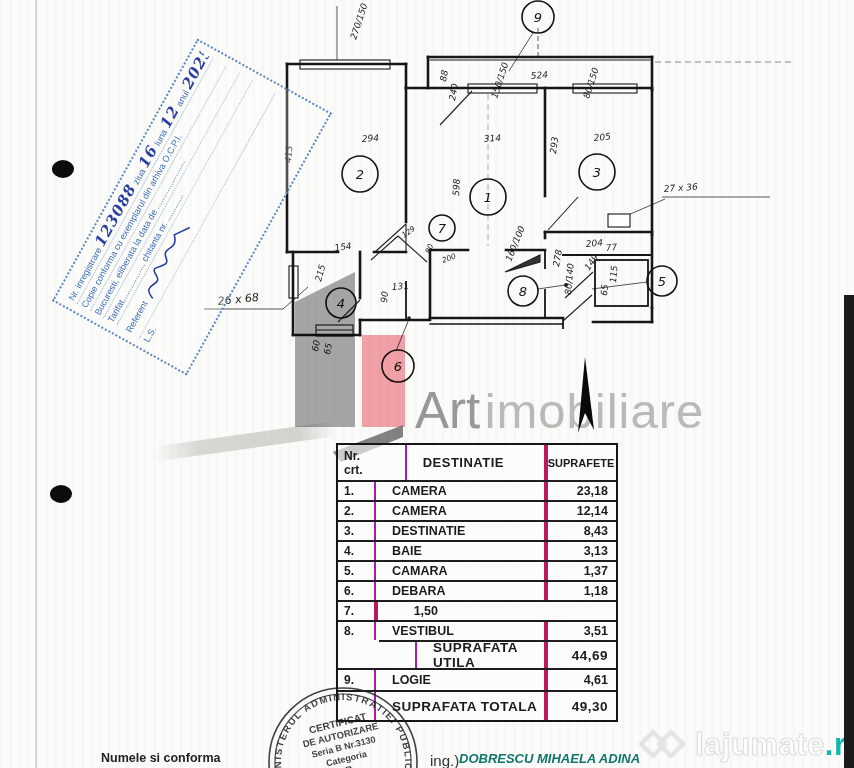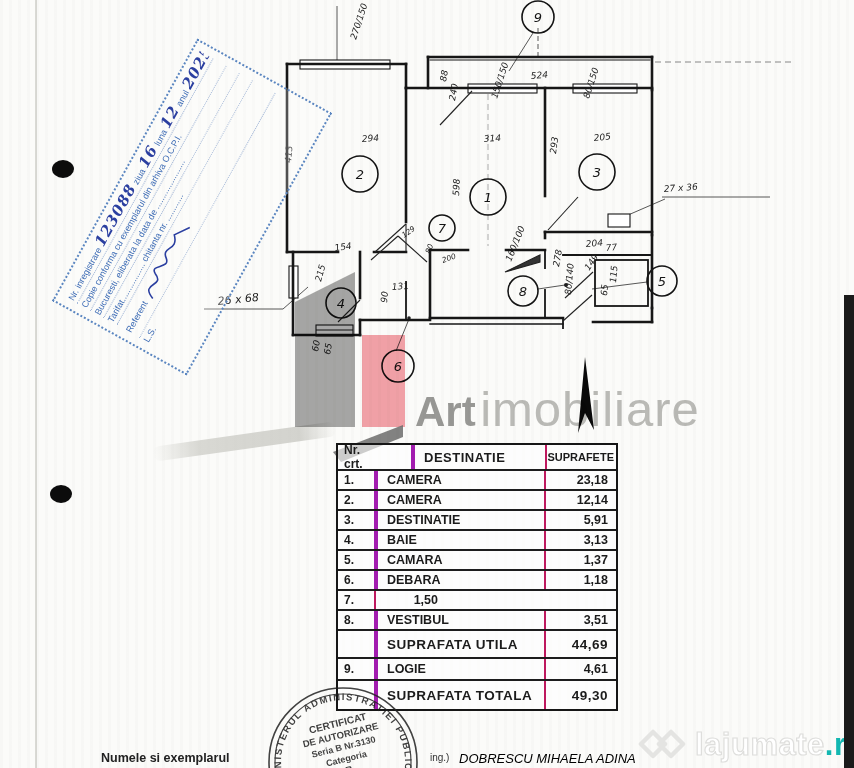--- a/index.html
+++ b/index.html
@@ -21,50 +21,50 @@
   .hw{font-family:"DejaVu Serif",serif;font-style:italic;font-weight:bold;
       color:#2b3fa0;font-size:15px;line-height:10px;letter-spacing:1px;}
   
   #plan{left:0;top:0;z-index:1;}
   text.dim{font-family:"DejaVu Sans",sans-serif;font-style:italic;font-size:9px;fill:#1d1d1d;}
   text.roomnum{font-family:"DejaVu Sans",sans-serif;font-style:italic;font-size:13px;fill:#151515;
       text-anchor:middle;}
   
   #wm{left:0;top:0;z-index:3;mix-blend-mode:multiply;}
   .logo-text{left:415px;top:381px;z-index:3;white-space:nowrap;mix-blend-mode:multiply;}
-  .logo-text .t1{font-size:42px;font-weight:700;color:#9b9b99;letter-spacing:0;}
+  .logo-text .t1{font-size:51px;font-weight:400;color:#9b9b99;letter-spacing:0;}
   .logo-text .t2{font-size:49px;font-weight:400;color:#bdbdbb;letter-spacing:1px;}
   .swoosh{left:152px;top:434px;width:185px;height:15px;z-index:2;transform:rotate(-8deg);opacity:.75;
       background:linear-gradient(90deg,rgba(205,205,199,0),#cdcdc7 25%,#c6c6c0 80%,rgba(205,205,199,0));
       border-radius:8px;}
   
   .areas{left:336px;top:443px;width:278px;z-index:4;border:2.5px solid #161616;background:rgba(255,255,255,.6);
       font-weight:bold;}
   .tr{display:flex;border-top:2px solid #1d1d1d;align-items:center;}
   .tr:first-child{border-top:none;}
   .c-nr{width:36px;padding:0 0 0 6px;box-sizing:border-box;font-size:12px;}
-  .c-name{flex:1;border-left:4px solid #a21caf;padding-left:9px;font-size:12.5px;align-self:stretch;display:flex;align-items:center;}
-  .c-val{width:72px;border-left:2px solid #be185d;text-align:right;padding-right:8px;box-sizing:border-box;
+  .c-name{flex:1;border-left:2px solid #a21caf;padding-left:16px;font-size:12.5px;align-self:stretch;display:flex;align-items:center;}
+  .c-val{width:72px;border-left:4px solid #be185d;text-align:right;padding-right:8px;box-sizing:border-box;
       font-size:12.5px;align-self:stretch;display:flex;align-items:center;justify-content:flex-end;}
-  .tr.hd{height:24px;gap:40px;}
+  .tr.hd{height:35px;gap:40px;}
   .tr.hd .c-name{justify-content:center;font-size:13px;letter-spacing:.5px;}
   .tr.hd .c-val{justify-content:center;font-size:11px;padding-right:2px;}
   .tr.nm{height:18px;}
-  .tr.tot1{height:26px;font-size:13.5px;}
+  .tr.tot1{height:26px;font-size:13.5px;margin-left:41px;}
   .tr.tot1 .c-name,.tr.tot1 .c-val{font-size:13.5px;letter-spacing:.5px;}
   .tr.lg{height:20px;}
   .tr.tot2{height:28px;}
   .tr.tot2 .c-name,.tr.tot2 .c-val{font-size:13.5px;letter-spacing:.5px;}
   
   #rstamp{left:250px;top:678px;z-index:5;}
   
   .footer{top:751px;left:0;width:854px;z-index:4;white-space:nowrap;}
   .f-label{position:absolute;left:101px;top:0;font-size:12.5px;font-weight:bold;color:#222;}
-  .f-ing{position:absolute;left:430px;top:1px;font-size:10px;color:#333;}
-  .f-name{position:absolute;left:459px;top:0;font-size:13px;font-weight:normal;font-style:italic;color:#000000;}
+  .f-ing{position:absolute;left:430px;top:1px;font-size:15px;color:#333;}
+  .f-name{position:absolute;left:459px;top:0;font-size:13px;font-weight:bold;font-style:italic;color:#0f766e;}
   
   .ljm{left:633px;top:726px;z-index:8;display:flex;align-items:center;}
   .ljm-text{font-size:31px;font-weight:700;color:rgba(255,255,255,.92);
       -webkit-text-stroke:1.2px #dededc;letter-spacing:.5px;}
   .ljm-ro{font-size:31px;font-weight:700;color:#13b7b1;-webkit-text-stroke:0;}
 </style>
 </head>
 <body>
 
 <div id="page">
@@ -267,21 +267,21 @@
         <div class="c-val">23,18</div>
       </div>
     <div class="tr nm">
         <div class="c-nr">2.</div>
         <div class="c-name">CAMERA</div>
         <div class="c-val">12,14</div>
       </div>
     <div class="tr nm">
         <div class="c-nr">3.</div>
         <div class="c-name">DESTINATIE</div>
-        <div class="c-val">5,91</div>
+        <div class="c-val">8,43</div>
       </div>
     <div class="tr nm">
         <div class="c-nr">4.</div>
         <div class="c-name">BAIE</div>
         <div class="c-val">3,13</div>
       </div>
     <div class="tr nm">
         <div class="c-nr">5.</div>
         <div class="c-name">CAMARA</div>
         <div class="c-val">1,37</div>
@@ -331,21 +331,21 @@
         <text x="343" y="726" font-size="10">CERTIFICAT</text>
         <text x="343" y="738" font-size="9.5">DE AUTORIZARE</text>
         <text x="343" y="750" font-size="9">Seria B Nr.3130</text>
         <text x="343" y="762" font-size="9">Categoria</text>
         <text x="343" y="774" font-size="10">B</text>
       </g>
     </g>
   </svg>
 
   <div class="abs footer">
-    <span class="f-label">Numele si exemplarul</span>
+    <span class="f-label">Numele si conforma</span>
     <span class="f-ing">ing.)</span>
     <span class="f-name">DOBRESCU MIHAELA ADINA</span>
   </div>
 
   <div class="abs ljm">
     <svg width="62" height="38">
       <g stroke="#e3e3e1" stroke-width="4.5" fill="none" opacity=".95" stroke-linejoin="round">
         <path d="M8,18 L20,6 L32,18 L20,30 Z"></path>
         <path d="M26,18 L38,6 L50,18 L38,30 Z"></path>
       </g>

